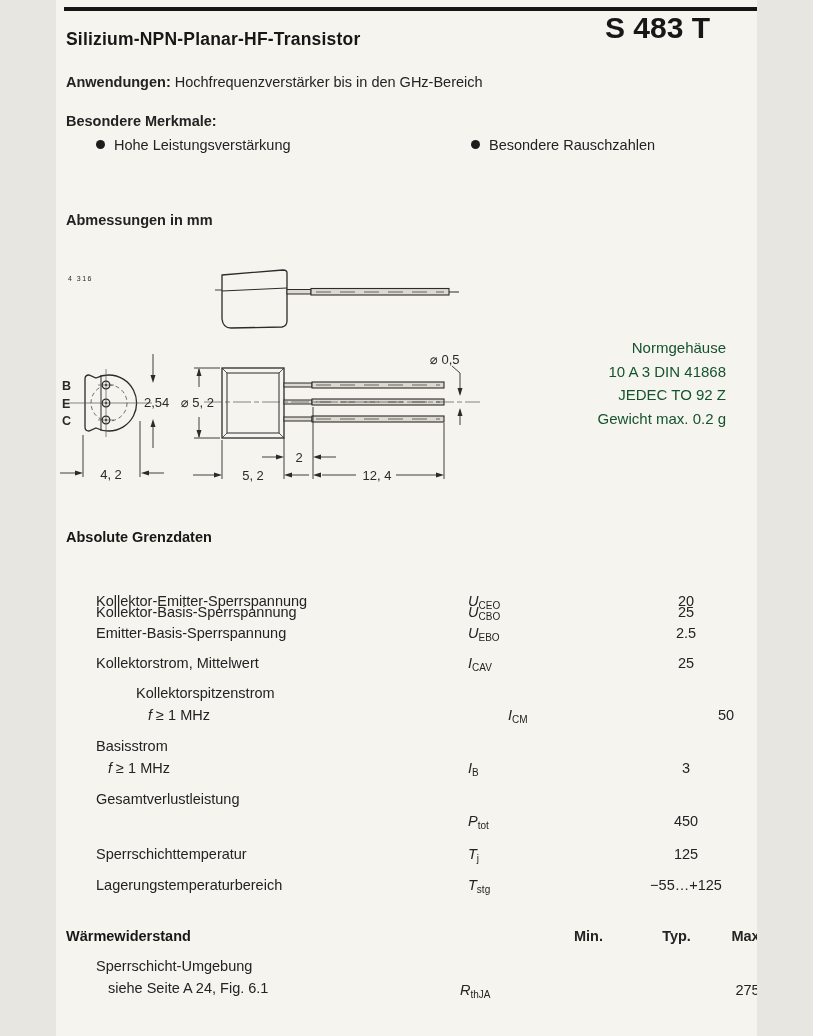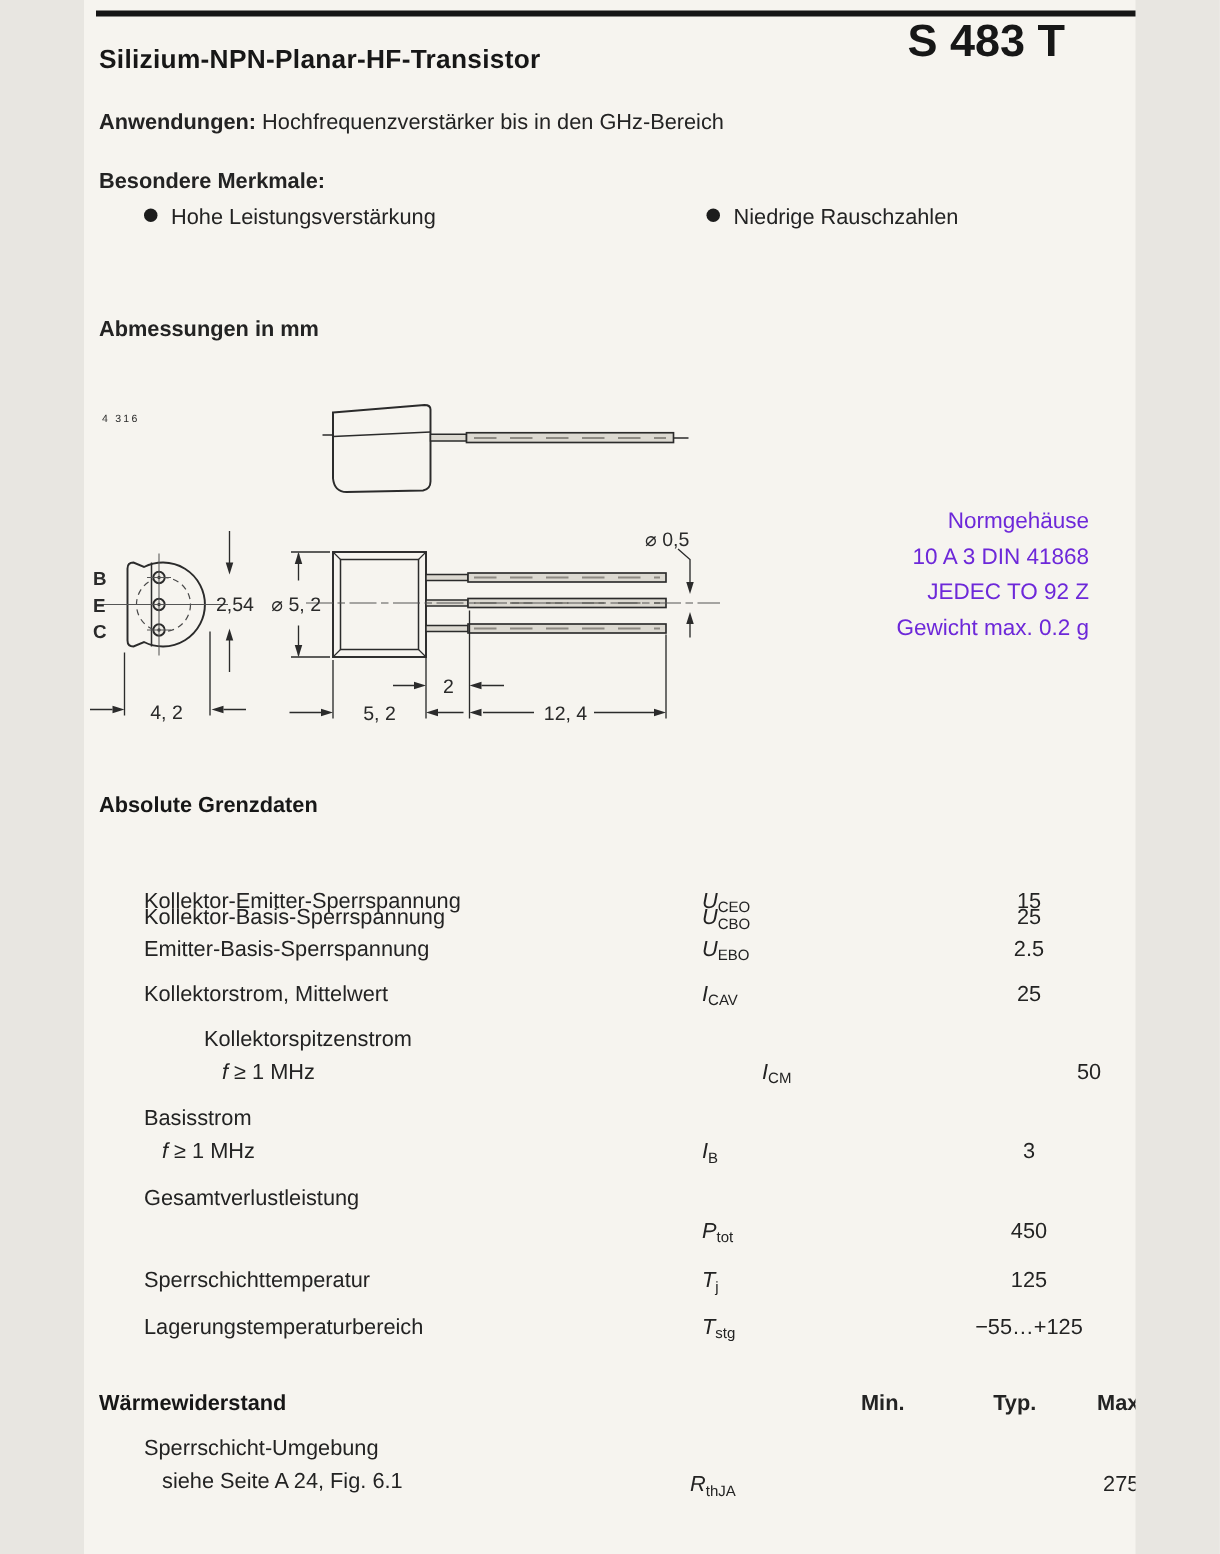--- a/index.html
+++ b/index.html
@@ -13,21 +13,21 @@
   .b{font-weight:bold;}
   .top-rule{left:8px;top:7px;width:784px;height:4px;background:#151515;}
   .title{left:10px;top:30px;font-size:17.5px;font-weight:bold;letter-spacing:.2px;color:#171717;}
   .partno{top:19px;right:47px;font-size:30px;font-weight:bold;color:#171717;}
   .edge-s{left:803px;top:24px;width:9px;overflow:hidden;font-size:30px;font-weight:bold;color:#4a4a4a;}
   .apps{left:10px;top:73px;text-align:center;}
   .feat-head{left:10px;top:112px;}
   .bullet-line{top:136px;}
   .dot{display:inline-block;width:9px;height:9px;border-radius:50%;background:#1c1c1c;margin-right:9px;vertical-align:1px;}
   .dim-head{left:10px;top:211px;}
-  .pkg{top:336px;right:31px;text-align:right;font-size:15px;line-height:23.5px;color:#6d28d9;}
+  .pkg{top:336px;right:31px;text-align:right;font-size:15px;line-height:23.5px;color:#14532d;}
   .edge-tab{left:807px;top:466px;width:6px;height:17px;background:#20201e;}
   
   .sec-head{left:10px;font-weight:bold;color:#171717;}
   .row{left:0;width:813px;height:20px;}
   .row .lab{position:absolute;left:40px;top:0;white-space:nowrap;}
   .row .lab2{position:absolute;left:52px;white-space:nowrap;}
   .row .sym{position:absolute;left:412px;white-space:nowrap;}
   .row .val{position:absolute;left:545px;width:170px;text-align:center;}
   .row .unit{position:absolute;left:700px;width:86px;text-align:right;}
   .sym i, .it{font-style:italic;}
@@ -46,21 +46,21 @@
 
   <div class="abs top-rule"></div>
   <div class="abs title">Silizium-NPN-Planar-HF-Transistor</div>
   <div class="abs partno">S 483 T</div>
   <div class="abs edge-s">S</div>
 
   <div class="abs apps"><span class="b">Anwendungen:</span><span> Hochfrequenzverstärker bis in den GHz-Bereich</span></div>
 
   <div class="abs feat-head b">Besondere Merkmale:</div>
   <div class="abs bullet-line" style="left:40px;"><span class="dot"></span><span>Hohe Leistungsverstärkung</span></div>
-  <div class="abs bullet-line" style="left:415px;"><span class="dot"></span><span>Niedrige Rauschzahlen</span></div>
+  <div class="abs bullet-line" style="left:415px;"><span class="dot"></span><span>Besondere Rauschzahlen</span></div>
 
   <div class="abs dim-head b">Abmessungen in mm</div>
 
   <svg class="abs" style="left:0;top:255px;" width="440" height="240" viewBox="0 0 440 240">
     <g stroke="#2b2b2b" stroke-width="1.3" fill="none">
 
       <path d="M166,20 L227,15 Q231,15 231,18 L231,66 Q231,71 226,72 L175,73 Q167,73 166,64 Z"></path>
       <path d="M159,35 L166,35" stroke-width="0.9"></path>
       <path d="M166,36 L231,33" stroke-width="1"></path>
       <rect x="231" y="34.5" width="24" height="4.5" fill="#dcd9d1" stroke-width="1"></rect>
@@ -158,21 +158,21 @@
 
   <div class="abs row" style="top:560px;margin-top:43px;">
     <span class="lab">Kollektor-Basis-Sperrspannung</span>
     <span class="sym"><i>U</i><sub>CBO</sub></span>
     <span class="val">25</span>
     <span class="unit">V</span>
   </div>
   <div class="abs row" style="top:592px;">
     <span class="lab">Kollektor-Emitter-Sperrspannung</span>
     <span class="sym"><i>U</i><sub>CEO</sub></span>
-    <span class="val">15</span>
+    <span class="val">20</span>
     <span class="unit">V</span>
   </div>
   <div class="abs row" style="top:624px;">
     <span class="lab">Emitter-Basis-Sperrspannung</span>
     <span class="sym"><i>U</i><sub>EBO</sub></span>
     <span class="val">2.5</span>
     <span class="unit">V</span>
   </div>
   <div class="abs row" style="top:654px;">
     <span class="lab">Kollektorstrom, Mittelwert</span>

